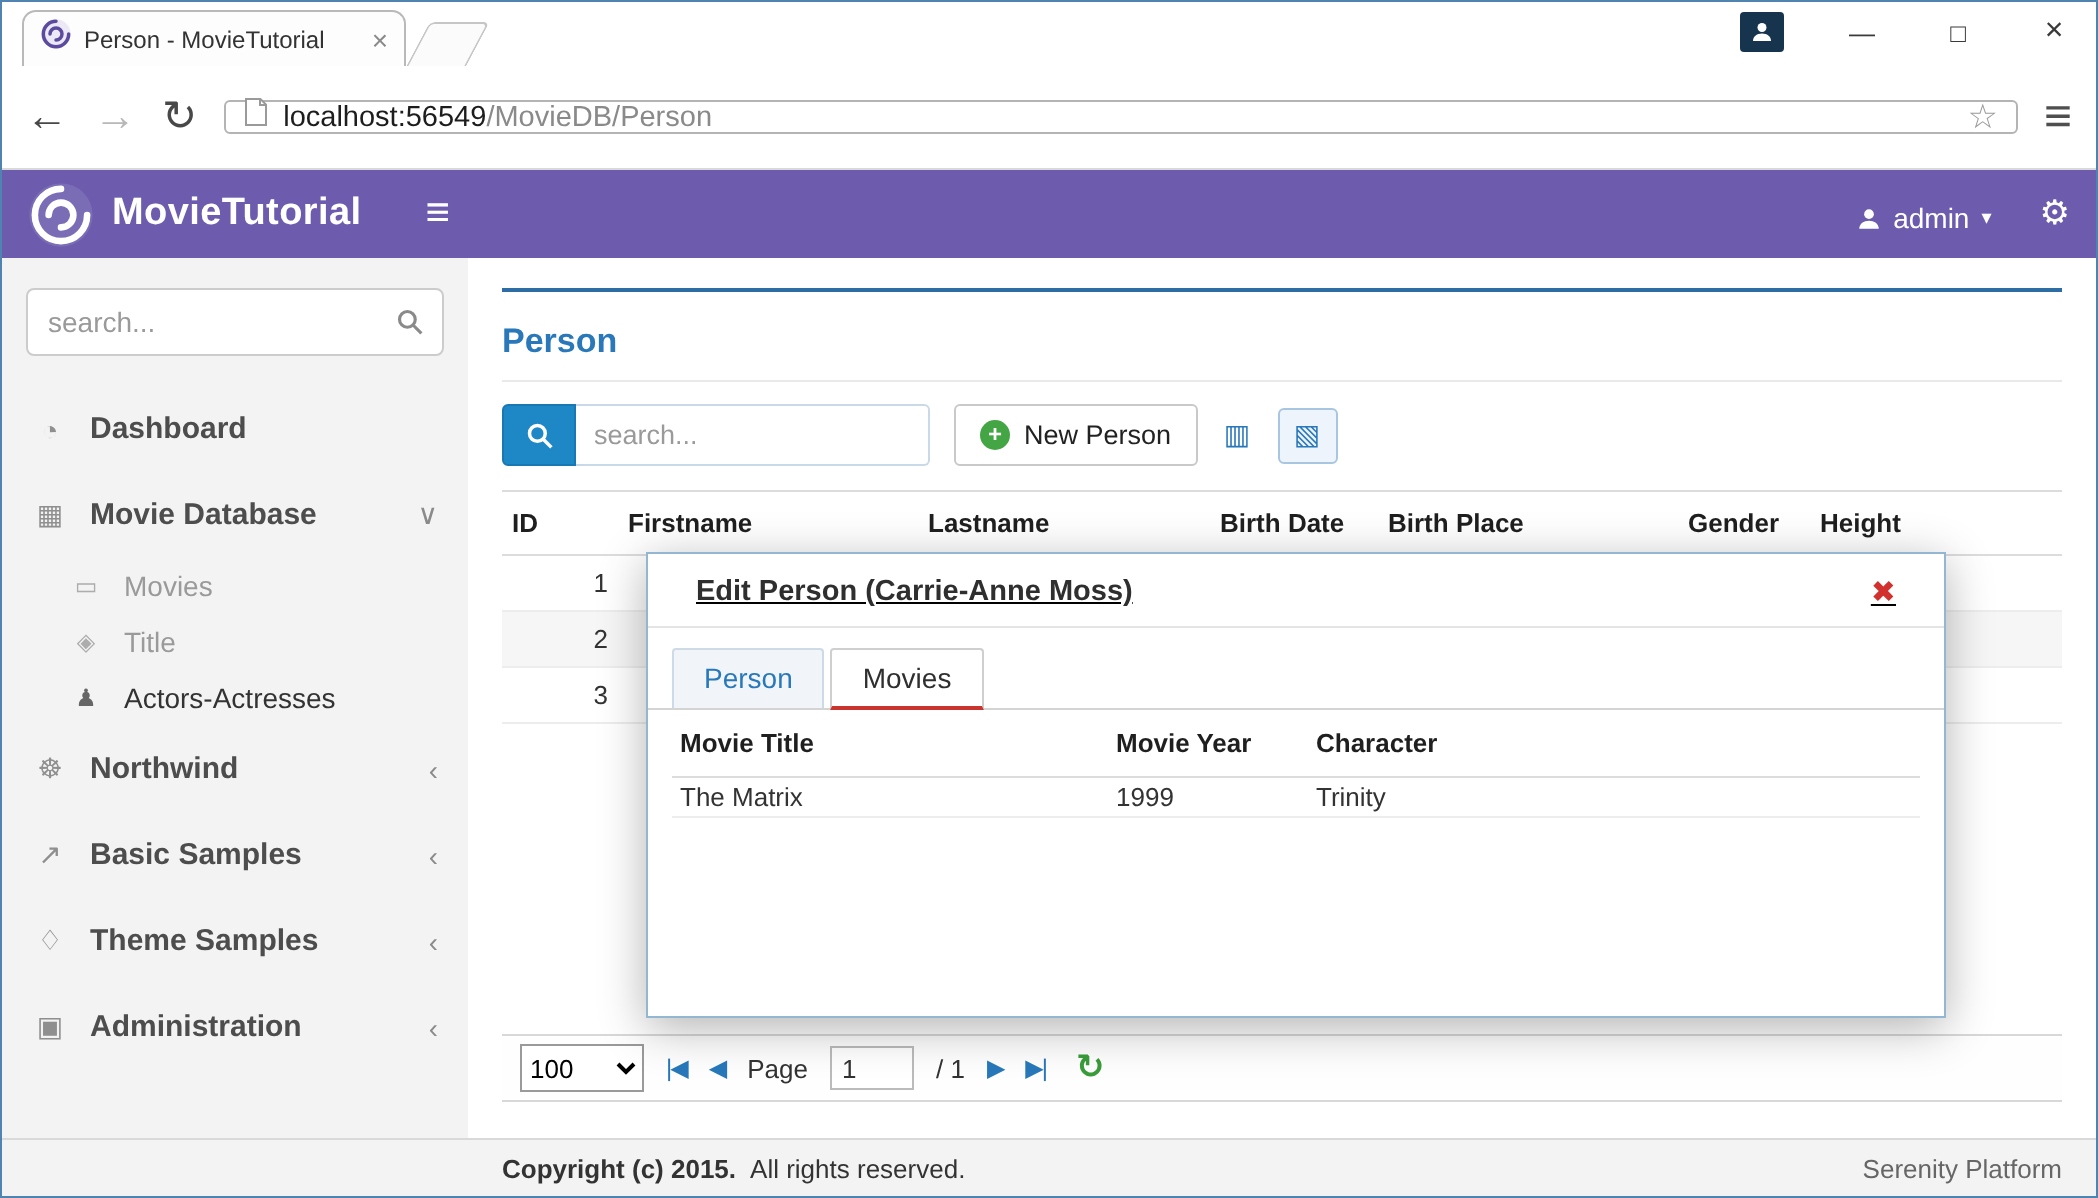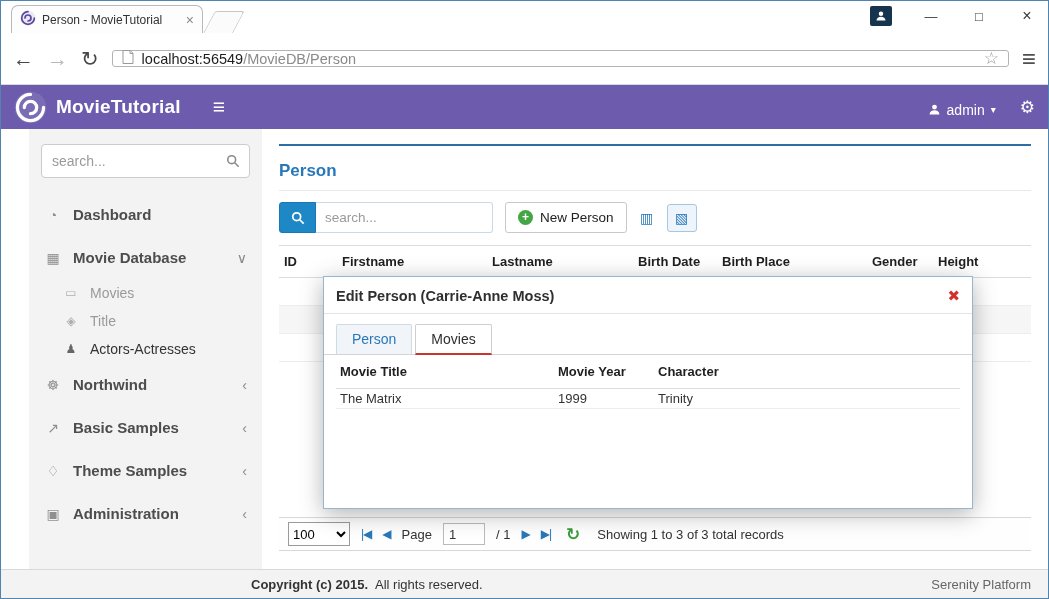--- a/index.html
+++ b/index.html
@@ -32,21 +32,21 @@
   .navbar { height:44px; background:#6d5cae; display:flex; align-items:center; padding:0 13px; color:#fff; }
   .brand-logo { display:flex; align-items:center; }
   .brand { font-size:19px; font-weight:bold; margin-left:9px; letter-spacing:.2px; }
   .nav-toggle { margin-left:32px; font-size:21px; }
   .nav-right { margin-left:auto; display:flex; align-items:flex-end; gap:24px; }
   .user-menu { display:flex; align-items:center; gap:6px; font-size:14px; }
   .caret { font-size:10px; }
   .gear-glyph { font-size:17px; }
 
   
-  .app-body { display:flex; height:440px;padding-left:28px; }
+  .app-body { display:flex; height:440px; }
   .sidebar { width:233px; background:#f3f3f3; padding-top:15px; flex:none; }
   .side-search { position:relative; margin:0 12px 15px; }
   .side-search input { width:100%; height:34px; border:1px solid #ccc; border-radius:4px; background:#fff; padding:0 30px 0 10px; font-size:14px; color:#666; }
   .side-search input::placeholder { color:#9a9a9a; }
   .side-search .mag { position:absolute; right:10px; top:10px; color:#8a8a8a; }
   .nav-item { height:43px; display:flex; align-items:center; gap:11px; padding:0 15px; font-size:15px; font-weight:bold; color:#4d4d4d; cursor:default; }
   .nav-item .ico { width:18px; text-align:center; color:#8f8f8f; font-size:14px; font-weight:normal; }
   .nav-item .chev { margin-left:auto; color:#8a8a8a; font-size:14px; font-weight:normal; }
   .nav-item.child { height:28px; padding-left:34px; font-size:14px; font-weight:normal; color:#9a9a9a; }
   .nav-item.child .ico { font-size:12px; color:#adadad; width:16px; }
@@ -77,21 +77,21 @@
   
   .pager { height:33px; display:flex; align-items:center; gap:11px; border-top:1px solid #d8d8d8; padding:0 9px; font-size:13px; color:#333; background:#fefefe; }
   .page-size { width:62px; height:24px; font-size:13px; border:1px solid #9a9a9a; background:#fff; }
   .pg-btn { color:#2878ba; font-size:12px; letter-spacing:-1px; }
   .page-input { width:42px; height:22px; border:1px solid #bbb; padding:0 5px; font-size:13px; color:#333; }
   .refresh-ico { color:#3a9c3a; font-size:17px; font-weight:bold; margin-left:4px; }
   .pager-status { margin-left:6px; }
 
   
   .dialog { position:absolute; left:322px; top:275px; width:650px; height:233px; background:#fff; border:1px solid #93b6d2; box-shadow:0 5px 22px rgba(0,0,0,.3); z-index:30; }
-  .dlg-head { display:flex; align-items:center; padding:10px 12px 8px; border-bottom:1px solid #e4e4e4; }
+  .dlg-head { display:flex; align-items:center; padding:10px 24px 8px; border-bottom:1px solid #e4e4e4;text-decoration:underline; }
   .dlg-title { font-size:14.5px; font-weight:bold; color:#2f2f2f; }
   .dlg-close { margin-left:auto; color:#d2322d; font-size:15px; font-weight:bold; }
   .dlg-tabs { display:flex; gap:3px; padding:10px 12px 0; border-bottom:1px solid #d4d4d4; }
   .dlg-tab { padding:6px 15px; font-size:14px; border-radius:2px 2px 0 0; }
   .dlg-tab.inactive { background:#f1f5f9; border:1px solid #cedbe7; border-bottom:none; color:#2878ba; }
   .dlg-tab.active { background:#fff; border:1px solid #cfcfcf; border-bottom:2px solid #ca342f; margin-bottom:-1px; color:#2f2f2f; }
   table.dlg-grid { border-collapse:collapse; table-layout:fixed; width:calc(100% - 24px); margin:0 12px; }
   .dlg-grid th { text-align:left; font-size:13px; color:#1f1f1f; padding:9px 4px; border-bottom:1px solid #dcdcdc; }
   .dlg-grid td { font-size:13px; color:#333; padding:2px 4px; border-bottom:1px solid #ededed; }
 
@@ -295,21 +295,20 @@
             <option>100</option>
           </select>
           <span class="pg-btn">|◀</span>
           <span class="pg-btn">◀</span>
           <span>Page</span>
           <input class="page-input" value="1" style="">
           <span>/ 1</span>
           <span class="pg-btn">▶</span>
           <span class="pg-btn">▶|</span>
           <span class="refresh-ico">↻</span>
-          <span class="pager-status">Showing 1 to 3 of 3 total records</span>
         </div>
       </div>
     </main>
   </div>
 
   <footer class="footer">
     <span class="footer-strong">Copyright (c) 2015.</span>
     <span>All rights reserved.</span>
     <span class="footer-right">Serenity Platform</span>
   </footer>

